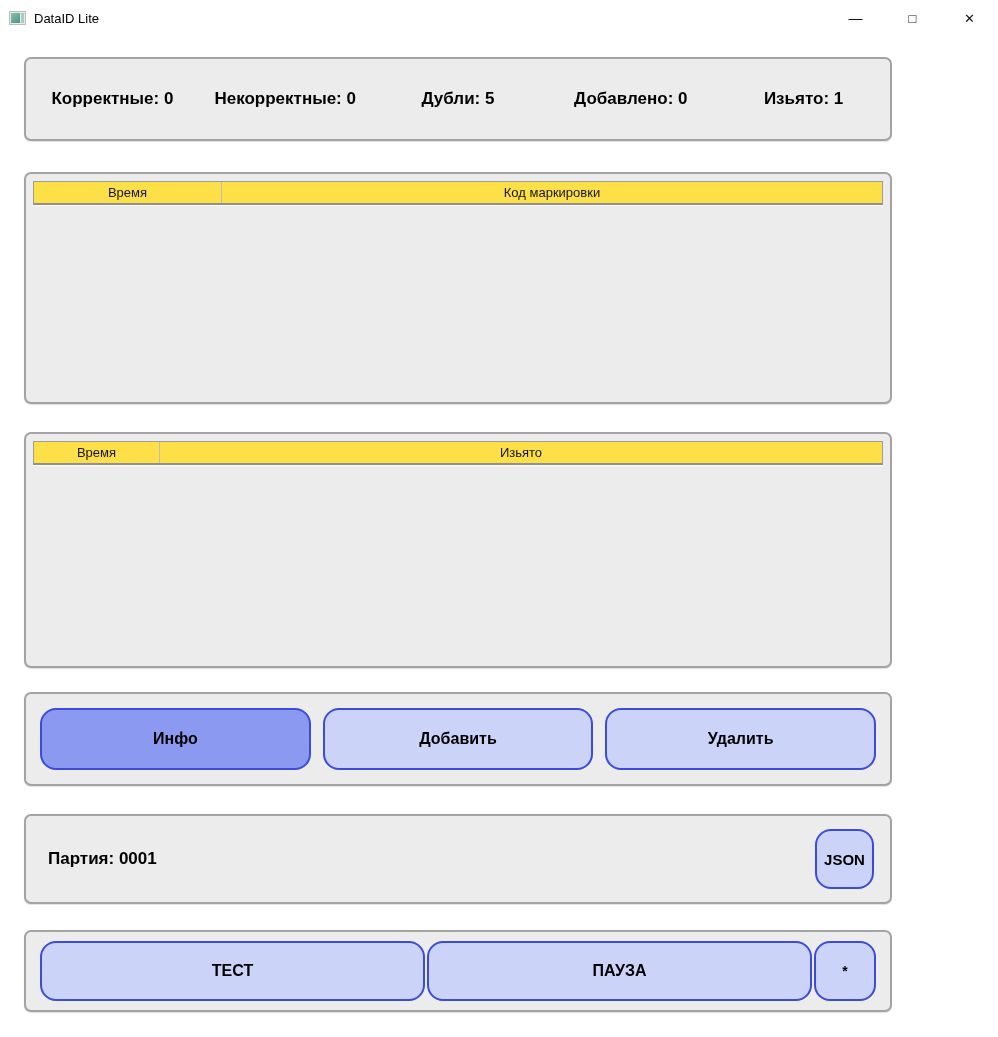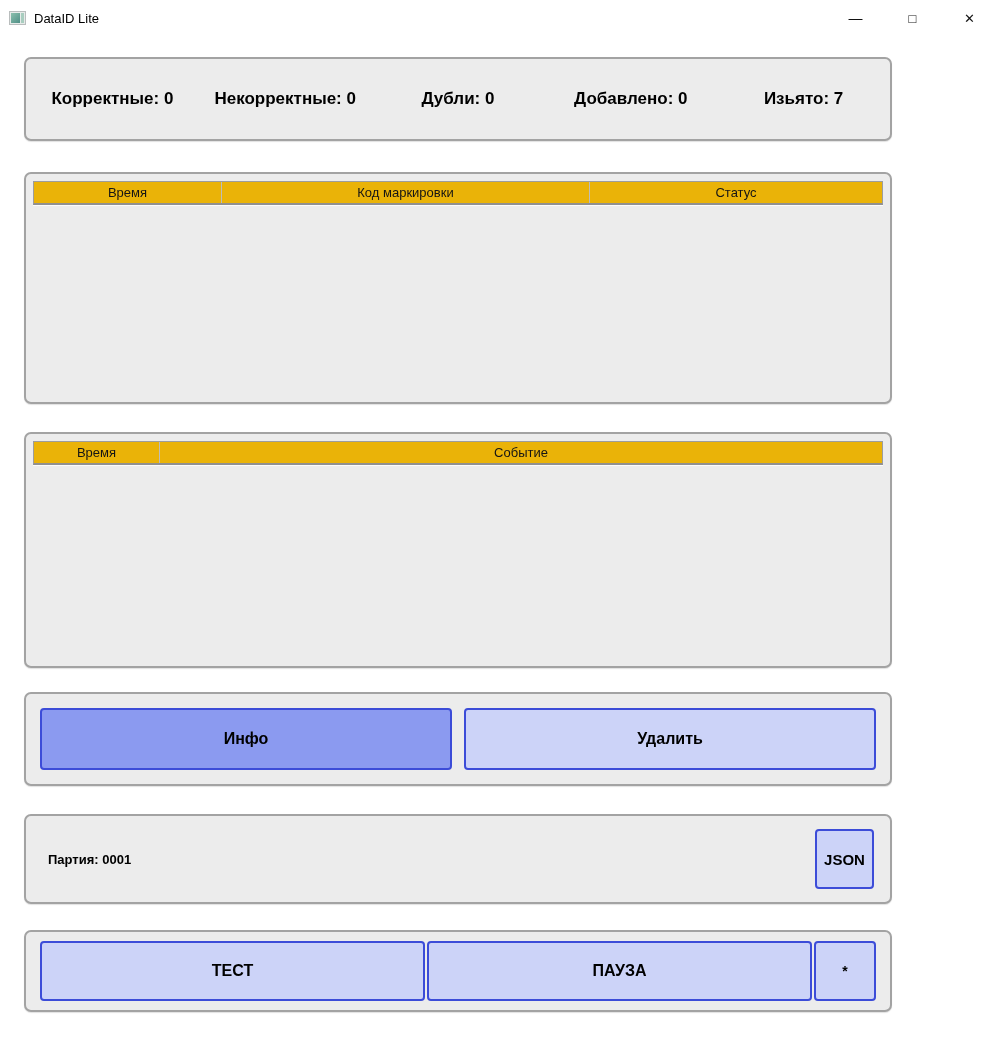--- a/index.html
+++ b/index.html
@@ -47,21 +47,21 @@
   
   .stats { margin-top: 21px; height: 84px; display: flex; align-items: center; }
   .stat { flex: 1; text-align: center; font-weight: bold; font-size: 17px; white-space: nowrap; }
 
   
   .table-panel { padding: 7px; display: flex; flex-direction: column; }
   .scan-panel  { margin-top: 31px; height: 232px; }
   .event-panel { margin-top: 28px; height: 236px; }
   .thead {
     display: flex; height: 24px; flex: 0 0 auto;
-    background: #eab308;
+    background: #fde047;
     border: 1px solid #9d9d9d; border-bottom: 2px solid #909090;
     box-shadow: 0 1px 0 #fbfbfb;
   }
   .th {
     display: flex; align-items: center; justify-content: center;
     font-size: 13px; color: #151515; border-right: 1px solid #bcbcbc;
   }
   .th:last-child { border-right: none; flex: 1; }
   .th-time1 { width: 188px; }
   .th-code  { width: 368px; }
@@ -71,34 +71,34 @@
     display: flex; height: 38px; margin-top: 3px;
     background: #f4f4f4; border-bottom: 1px solid #cfcfcf;
     font-size: 13px; color: #0c0c0c;
   }
   .td { display: flex; align-items: center; padding-left: 10px; }
   .td-time { width: 126px; border-right: 1px solid #d8d8d8; }
   .td-event { flex: 1; }
 
   
   .btn {
-    height: 62px; border-radius: 4px;
+    height: 62px; border-radius: 16px;
     border: 2px solid var(--button-border, #3c4cd8);
     background: var(--button-bg, #ccd3f8);
     font-family: inherit; font-weight: bold; font-size: 16px; color: #000;
     display: flex; align-items: center; justify-content: center;
     cursor: default;
   }
   .btn.active { background: var(--active-button-bg, #8b9af0); }
 
   .actions { margin-top: 24px; height: 94px; display: flex; align-items: center; gap: 12px; padding: 0 14px; }
   .actions .btn { flex: 1; }
 
   .batch { margin-top: 28px; height: 90px; display: flex; align-items: center; padding: 0 16px 0 22px; }
-  .batch-label { font-weight: bold; font-size: 13px; }
+  .batch-label { font-weight: bold; font-size: 17px; }
   .json-btn { margin-left: auto; flex: 0 0 59px; width: 59px; height: 60px; font-size: 15px; }
 
   .controls { margin-top: 26px; height: 82px; display: flex; align-items: center; gap: 2px; padding: 0 14px; }
   .controls .btn { flex: 1; height: 60px; }
   .controls .star-btn { flex: 0 0 62px; font-size: 14px; }
 </style>
 </head>
 <body>
 
 <div class="titlebar">
@@ -113,43 +113,43 @@
     </div>
     <div class="win-btn close">
       <span>✕</span>
     </div>
   </div>
 </div>
 
 <div class="panel stats">
   <div class="stat">Корректные: 0</div>
   <div class="stat">Некорректные: 0</div>
-  <div class="stat">Дубли: 0</div>
+  <div class="stat">Дубли: 5</div>
   <div class="stat">Добавлено: 0</div>
-  <div class="stat">Изьято: 7</div>
+  <div class="stat">Изьято: 1</div>
 </div>
 
 <div class="panel table-panel scan-panel">
   <div class="thead">
     <div class="th th-time1">Время</div>
     <div class="th th-code">Код маркировки</div>
-    <div class="th">Статус</div>
   </div>
   <div class="tbody"></div>
 </div>
 
 <div class="panel table-panel event-panel">
   <div class="thead">
     <div class="th th-time2">Время</div>
-    <div class="th">Событие</div>
+    <div class="th">Изьято</div>
   </div>
 </div>
 
 <div class="panel actions">
   <div class="btn active">Инфо</div>
+  <div class="btn">Добавить</div>
   <div class="btn">Удалить</div>
 </div>
 
 <div class="panel batch">
   <span class="batch-label">Партия: 0001</span>
   <div class="btn json-btn">JSON</div>
 </div>
 
 <div class="panel controls">
   <div class="btn">ТЕСТ</div>

